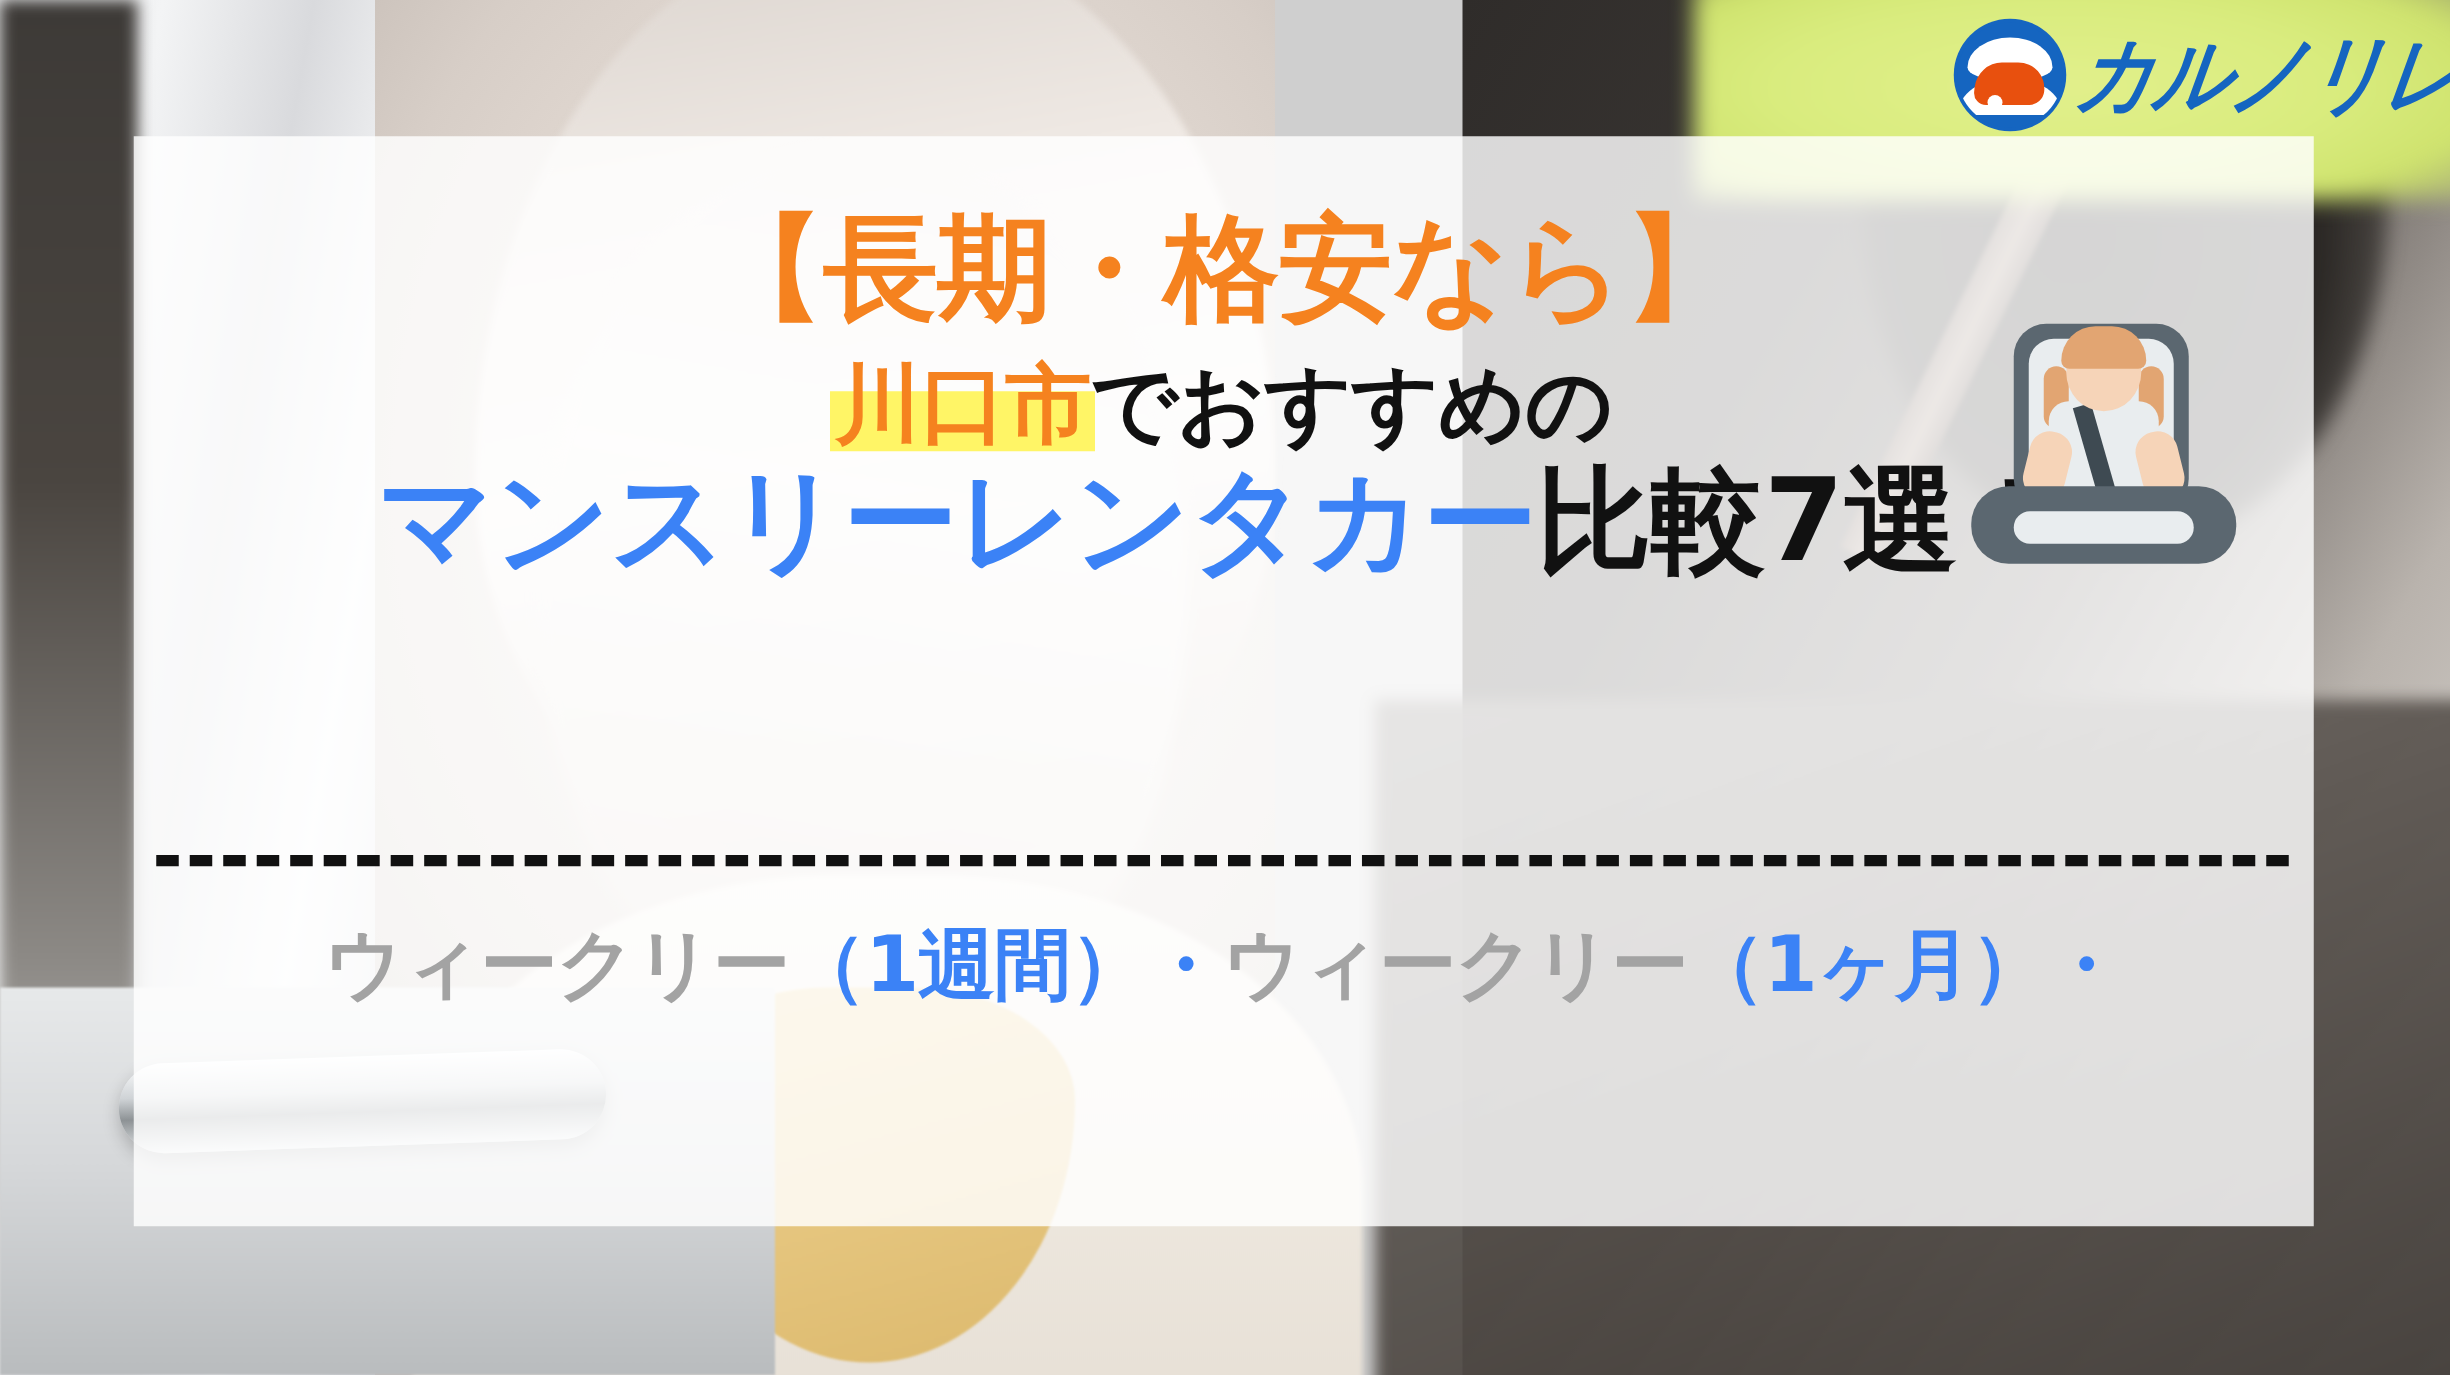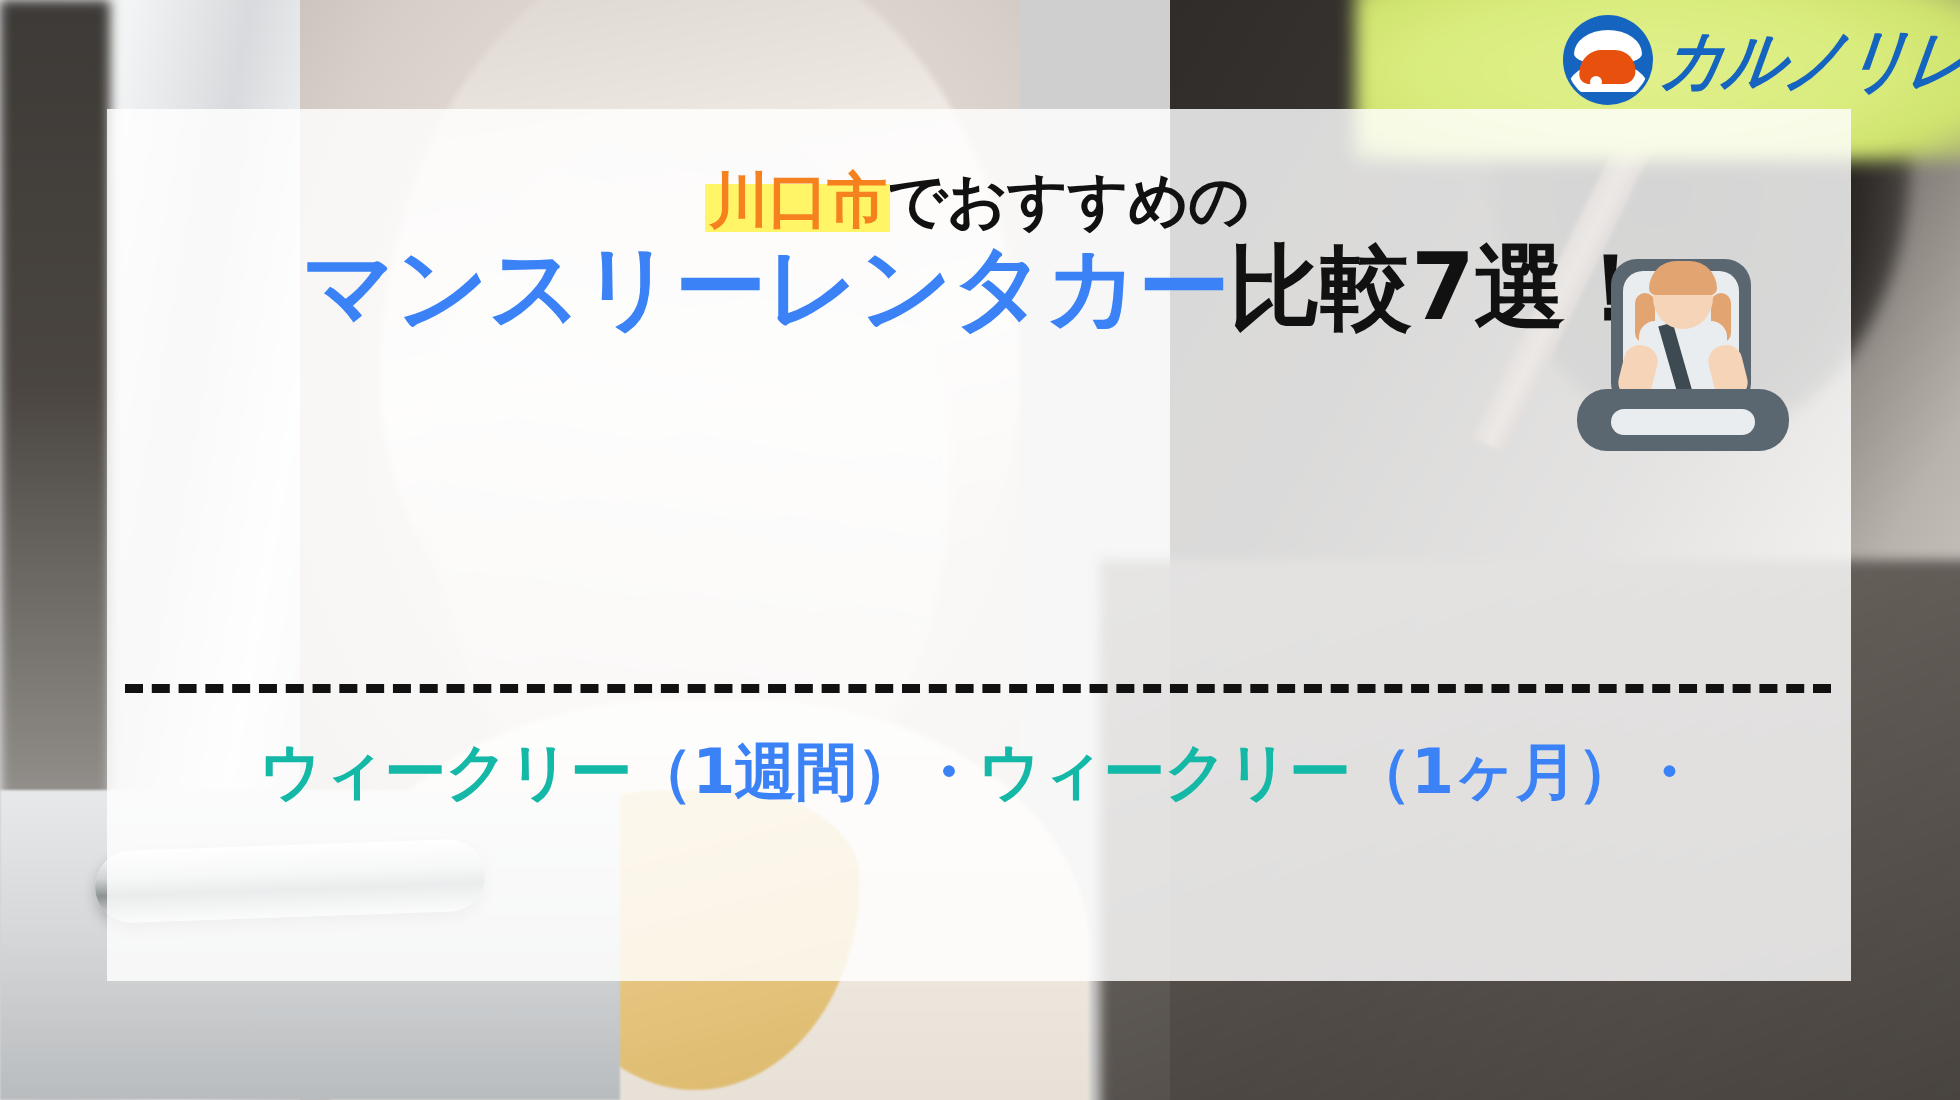--- a/index.html
+++ b/index.html
@@ -115,21 +115,21 @@
   }
 
   
   .title-area{position:absolute;left:0;top:54px;width:1744px;text-align:center;}
   .tline{
     font-family:"DejaVu Sans","Liberation Sans",sans-serif;
     font-weight:900;line-height:1.12;white-space:nowrap;
     letter-spacing:-1px;
   }
   .t1{font-size:92px;color:#F5821F;}
-  .t2{font-size:60px;margin-top:4px;}
+  .t2{font-size:69px;margin-top:20px;}
   .t3{font-size:92px;margin-top:2px;}
   .orange{color:#3b82f6;}
   .black{color:#111111;}
   .hl{
     position:relative;display:inline-block;color:#F5821F;z-index:1;
   }
   .hl::after{
     content:"";position:absolute;left:-4px;right:-4px;bottom:2px;height:48px;
     background:#FFF566;z-index:-1;
   }
@@ -140,21 +140,21 @@
     border-top:9px dashed #111111;
   }
 
   
   .sub-area{position:absolute;left:0;top:620px;width:1744px;text-align:center;}
   .sline{
     font-family:"DejaVu Sans","Liberation Sans",sans-serif;
     font-weight:900;font-size:62px;line-height:1.38;white-space:nowrap;
     letter-spacing:-1px;
   }
-  .blue{color:#14b8a6;}
+  .blue{color:#a3a3a3;}
   .sblack{color:#3b82f6;}
 
   
   .driver{position:absolute;left:1470px;top:150px;width:230px;height:215px;}
   .d-seat{position:absolute;left:34px;top:0;width:140px;height:150px;border-radius:26px;background:#5b6770;}
   .d-seat-in{position:absolute;left:46px;top:12px;width:116px;height:132px;border-radius:20px;background:#e9edef;}
   .d-head{position:absolute;left:76px;top:8px;width:60px;height:62px;border-radius:50%;background:#f6d4b8;}
   .d-hair{position:absolute;left:72px;top:2px;width:68px;height:34px;border-radius:34px 34px 8px 8px;background:#e2a572;}
   .d-braidL{position:absolute;left:58px;top:34px;width:20px;height:50px;border-radius:10px;background:#e2a572;}
   .d-braidR{position:absolute;left:134px;top:34px;width:20px;height:50px;border-radius:10px;background:#e2a572;}
@@ -194,20 +194,21 @@
       <div class="car"></div>
       <div class="wheel"></div>
     </div>
     <div class="logo-text">カルノリレンタカー</div>
   </div>
 
   <div class="panel">
 
     <div class="title-area">
 
+      <div class="tline t1">【長期・格安なら】</div>
 
       <div class="tline t2">
         <span class="hl">川口市</span><span class="black">でおすすめの</span>
       </div>
 
       <div class="tline t3">
         <span class="orange">マンスリーレンタカー</span><span class="black">比較7選！</span>
       </div>
 
     </div>

